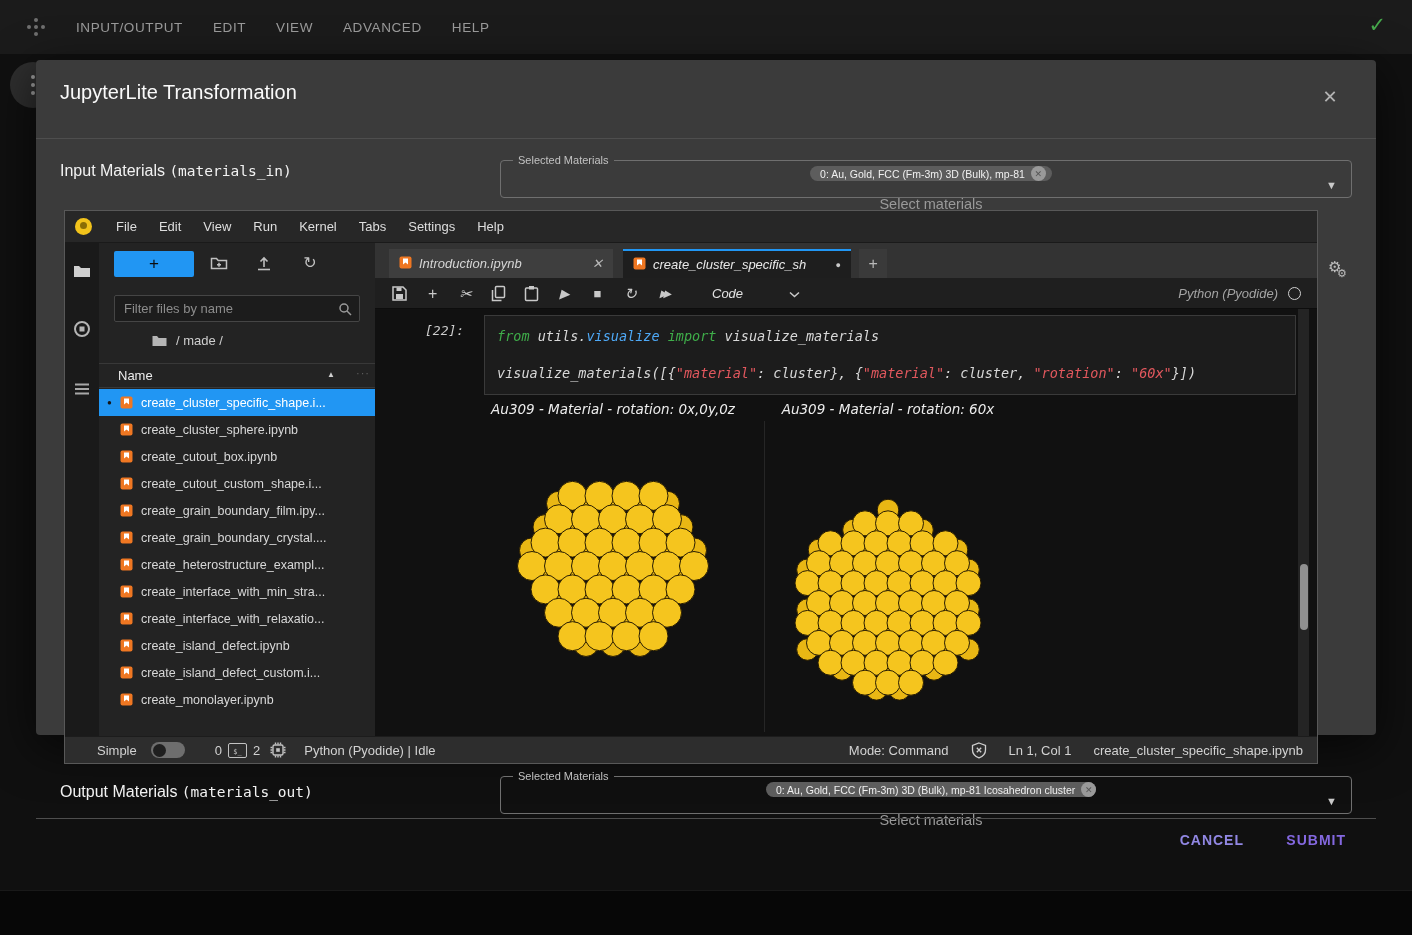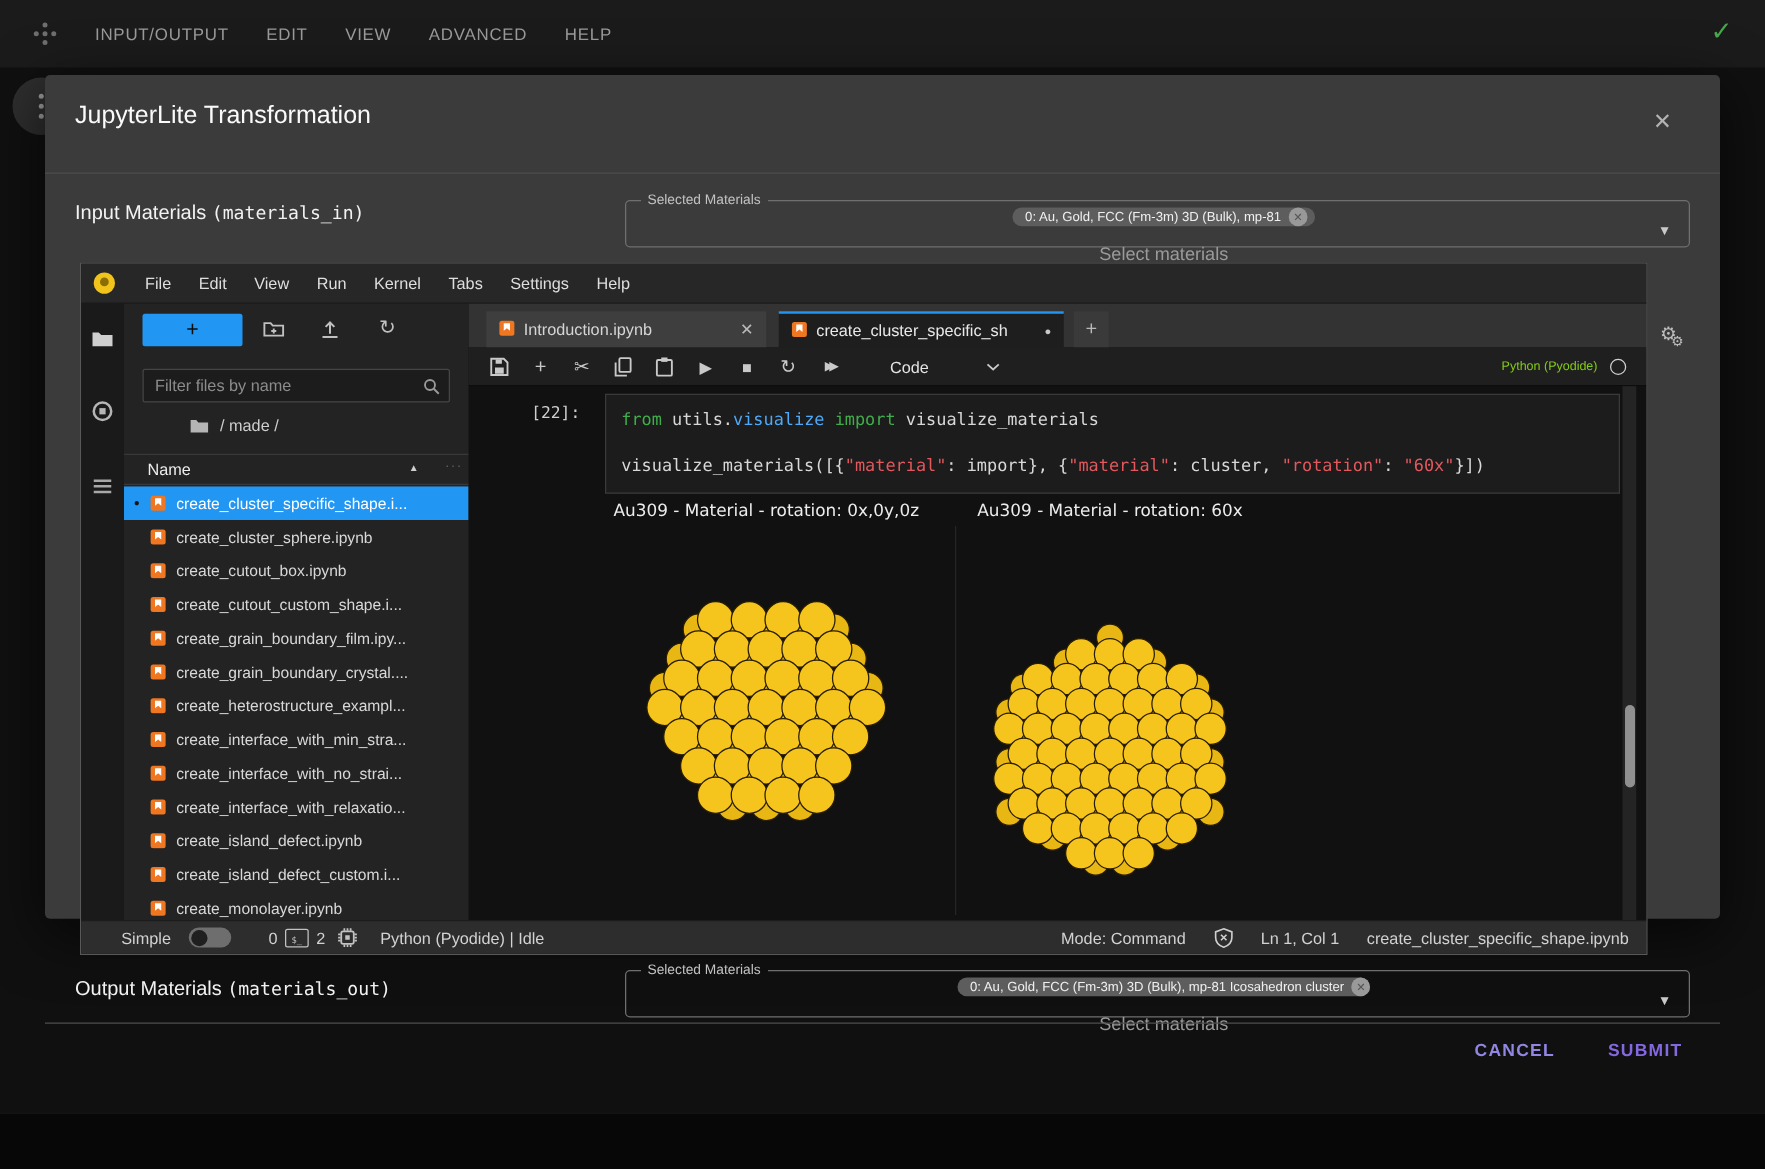--- a/index.html
+++ b/index.html
@@ -94,42 +94,42 @@
   .fb-header .dots { position:absolute; right:5px; top:3px; font-size:11px; color:#5f5f5f; letter-spacing:1px;}
   .fb-list { position:absolute; left:0; right:0; top:146px; bottom:0; overflow:hidden; }
   .file-row { height:27px; display:flex; align-items:center; padding-left:8px; cursor:pointer; }
   .file-row .dot { width:13px; font-size:8px; color:#161616; visibility:hidden; }
   .file-row.dirty .dot { visibility:visible; }
   .file-row.selected { background:#2196f3; }
   .file-row .fname { margin-left:8px; font-size:12.5px; color:#d8d8d8; white-space:nowrap;
                      overflow:hidden; text-overflow:ellipsis; max-width:225px; }
   .file-row.selected .fname { color:#fff; }
 
-  .jl-main { position:absolute; left:310px; top:32px; right:0; bottom:27px; }
+  .jl-main { position:absolute; left:310px; top:32px; right:0; bottom:27px;font-style:italic; }
   .tabbar { position:absolute; left:0; right:0; top:0; height:35px; background:#333; }
   .tab { position:absolute; bottom:0; height:29px; display:flex; align-items:center; padding:0 10px;
          gap:7px; font-size:13px; cursor:pointer; }
   .tab .nbic { flex:none; }
   .tab1 { left:14px; width:224px; background:#3e3e3e; color:#d5d5d5; }
   .tab1 .x { margin-left:auto; color:#b9b9b9; font-size:13px; }
   .tab2 { left:248px; width:228px; background:#1e1e1e; border-top:2px solid #2196f3; color:#e9e9e9; }
   .tab2 .lbl { white-space:nowrap; overflow:hidden; max-width:172px; }
   .tab2 .dirty { margin-left:auto; color:#c9c9c9; font-size:9px; }
   .tab-plus { position:absolute; left:484px; bottom:0; width:28px; height:29px; background:#3a3a3a;
               color:#b9b9b9; font-size:16px; display:flex; align-items:center; justify-content:center; cursor:pointer; }
 
   .nb-toolbar { position:absolute; left:0; right:0; top:35px; height:31px; background:#1f1f1f;
                 border-bottom:1px solid #0d0d0d; display:flex; align-items:center; padding:0 16px; }
   .tool { width:17px; height:17px; margin-right:16px; color:#c9c9c9; font-size:13px; line-height:17px;
           text-align:center; cursor:pointer; flex:none; }
   .tool.ff { letter-spacing:-4px; font-size:10px; }
   .cell-type { margin-left:24px; font-size:13px; color:#e3e3e3; cursor:pointer; }
   .code-chevron { margin-left:46px; cursor:pointer; color:#c9c9c9; }
   .kernel-btn { margin-left:auto; display:flex; align-items:center; gap:10px; cursor:pointer; }
-  .kernel-name { font-size:10px; color:#84cc16; }
+  .kernel-name { font-size:13px; color:#a3a3a3; }
   .kernel-circle { width:13px; height:13px; border:1.6px solid #d0d0d0; border-radius:50%; }
 
   .nb-content { position:absolute; left:0; right:0; top:66px; bottom:0; background:#111; }
   .prompt { position:absolute; left:50px; top:14px; font-family:"DejaVu Sans Mono", monospace;
             font-size:13px; color:#cfcfcf; }
   .editor { position:absolute; left:109px; top:6px; width:812px; height:80px; background:#1c1c1c;
             border:1px solid #3a3a3a; padding:2px 12px; cursor:text; }
   .code-line { font-family:"DejaVu Sans Mono", monospace; font-size:13.5px; line-height:37px; white-space:pre; }
   .tok-kw { color:#3fae4a; } .tok-prop { color:#4ea9f7; } .tok-str { color:#e3585e; } .tok-fg { color:#d8d8d8; }
 
@@ -371,30 +371,20 @@
               <span class="fname">create_interface_with_min_stra...</span>
             </div>
             <div class="file-row">
               <span class="dot">●</span>
               <span style="display:flex">
                 <svg width="13" height="13" viewBox="0 0 13 13">
                   <rect x="0.5" y="0.5" width="12" height="12" rx="2" fill="#ef7722"></rect>
                   <path d="M4 2.5 h5 v6 L6.5 6.6 4 8.5 z" fill="#fff"></path>
                 </svg>
               </span>
-              <span class="fname">create_interface_with_no_strai...</span>
-            </div>
-            <div class="file-row">
-              <span class="dot">●</span>
-              <span style="display:flex">
-                <svg width="13" height="13" viewBox="0 0 13 13">
-                  <rect x="0.5" y="0.5" width="12" height="12" rx="2" fill="#ef7722"></rect>
-                  <path d="M4 2.5 h5 v6 L6.5 6.6 4 8.5 z" fill="#fff"></path>
-                </svg>
-              </span>
               <span class="fname">create_interface_with_relaxatio...</span>
             </div>
             <div class="file-row">
               <span class="dot">●</span>
               <span style="display:flex">
                 <svg width="13" height="13" viewBox="0 0 13 13">
                   <rect x="0.5" y="0.5" width="12" height="12" rx="2" fill="#ef7722"></rect>
                   <path d="M4 2.5 h5 v6 L6.5 6.6 4 8.5 z" fill="#fff"></path>
                 </svg>
               </span>
@@ -483,21 +473,21 @@
           <span class="kernel-btn">
             <span class="kernel-name">Python (Pyodide)</span>
             <span class="kernel-circle"></span>
           </span>
         </div>
 
         <div class="nb-content">
           <span class="prompt">[22]:</span>
           <div class="editor" id="codelines">
               <div class="code-line"><span class="tok-kw">from</span><span class="tok-fg"> utils.</span><span class="tok-prop">visualize</span><span class="tok-kw"> import</span><span class="tok-fg"> visualize_materials</span></div>
-              <div class="code-line"><span class="tok-fg">visualize_materials([{</span><span class="tok-str">"material"</span><span class="tok-fg">: import}, {</span><span class="tok-str">"material"</span><span class="tok-fg">: cluster, </span><span class="tok-str">"rotation"</span><span class="tok-fg">: </span><span class="tok-str">"60x"</span><span class="tok-fg">}])</span></div>
+              <div class="code-line"><span class="tok-fg">visualize_materials([{</span><span class="tok-str">"material"</span><span class="tok-fg">: cluster}, {</span><span class="tok-str">"material"</span><span class="tok-fg">: cluster, </span><span class="tok-str">"rotation"</span><span class="tok-fg">: </span><span class="tok-str">"60x"</span><span class="tok-fg">}])</span></div>
             </div>
 
           <div class="cap cap1">Au309 - Material - rotation: 0x,0y,0z</div>
           <div class="cap cap2">Au309 - Material - rotation: 60x</div>
           <div class="vline"></div>
           <svg class="panel panel1" id="cl1" viewBox="0 0 258 311">
               <circle cx="75" cy="82.6489" r="12.5" fill="#e9b714" stroke="#291d02" stroke-width="1"></circle>
               <circle cx="102" cy="82.6489" r="12.5" fill="#e9b714" stroke="#291d02" stroke-width="1"></circle>
               <circle cx="129" cy="82.6489" r="12.5" fill="#e9b714" stroke="#291d02" stroke-width="1"></circle>
               <circle cx="156" cy="82.6489" r="12.5" fill="#e9b714" stroke="#291d02" stroke-width="1"></circle>

